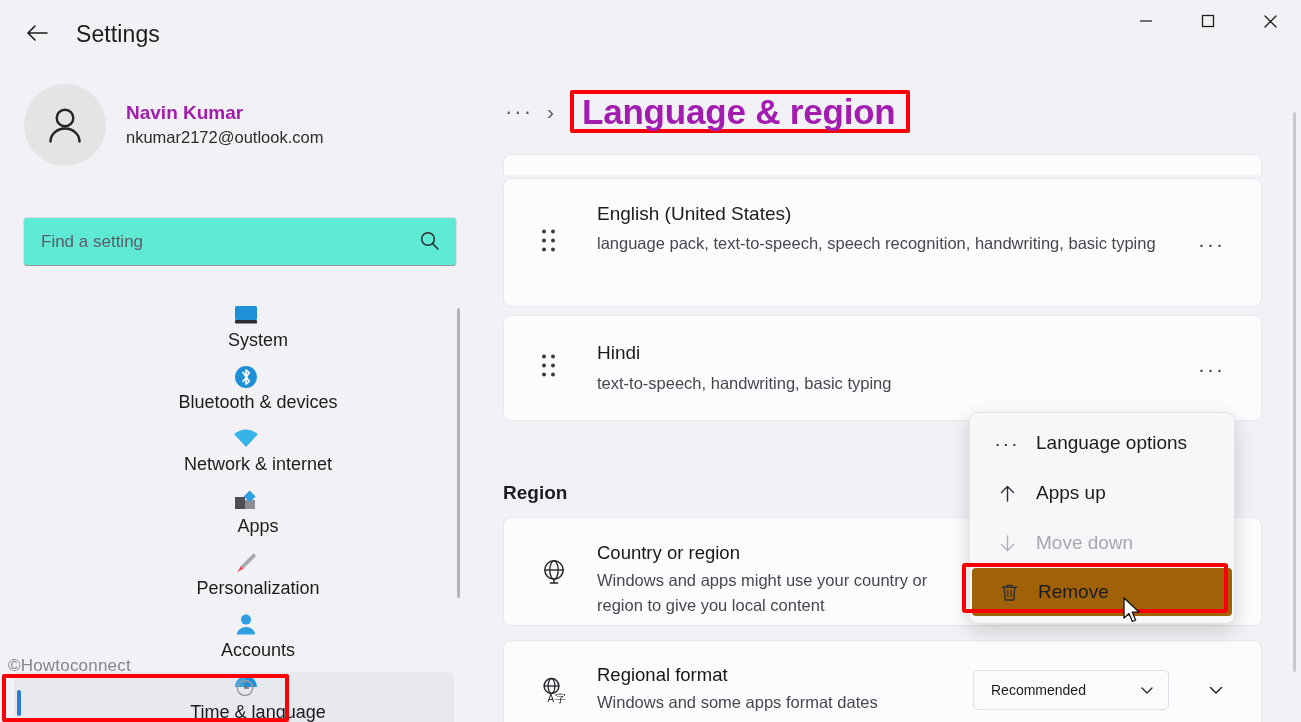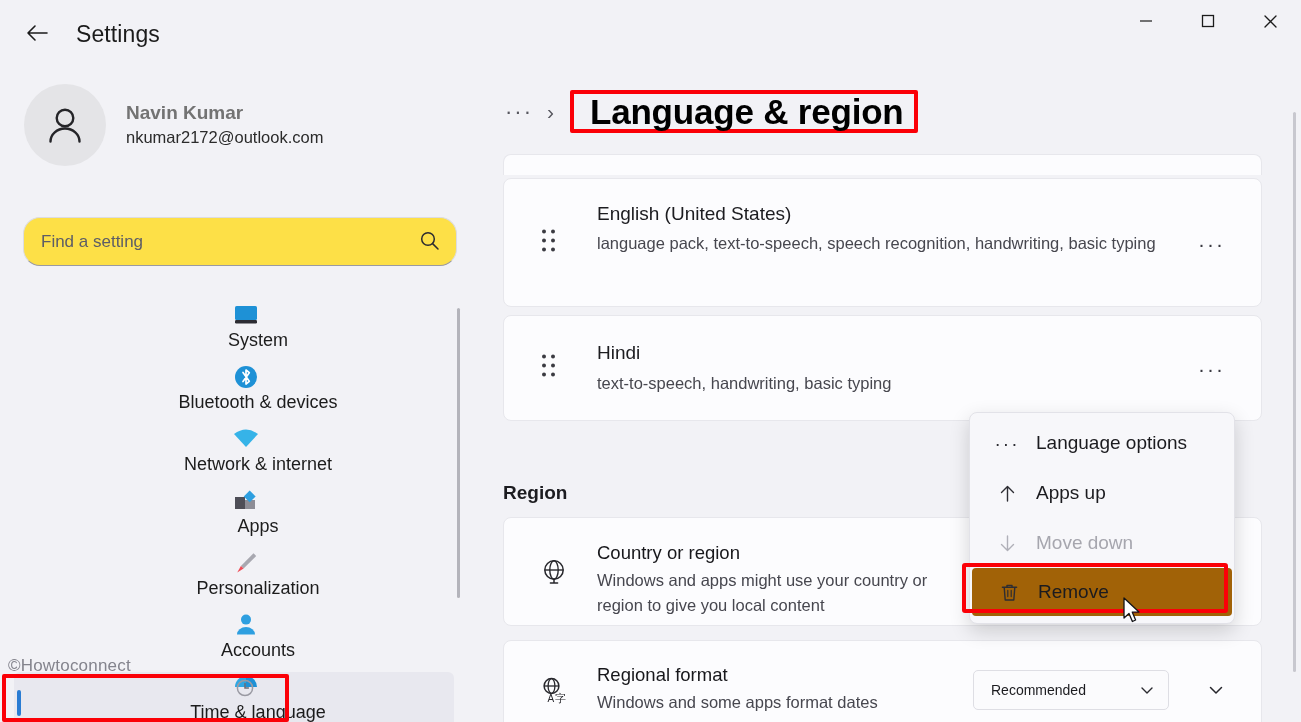--- a/index.html
+++ b/index.html
@@ -87,40 +87,40 @@
     height: 82px;
     border-radius: 50%;
     background: #e4e4e7;
     display: flex;
     align-items: center;
     justify-content: center;
   }
   .acct-name {
     font-size: 19px;
     font-weight: bold;
-    color: #737373;
+    color: #a21caf;
     line-height: 1.25;
   }
   .acct-mail {
     font-size: 16.5px;
     color: #2b2b2b;
     line-height: 1.3;
     margin-top: 2px;
   }
 
   .searchbox {
     position: absolute;
     left: 23px;
     top: 155px;
     width: 432px;
     height: 47px;
-    background: #fde047;
+    background: #5eead4;
     border: 1px solid #dcdce2;
     border-bottom: 1.6px solid #9a9aa2;
-    border-radius: 17px;
+    border-radius: 4px;
     display: flex;
     align-items: center;
   }
   .search-placeholder {
     margin-left: 17px;
     font-size: 17px;
     color: #5d5d66;
   }
   .search-icon {
     position: absolute;
@@ -212,23 +212,23 @@
     letter-spacing: 2px;
     line-height: 1;
   }
   .crumb-sep {
     font-size: 21px;
     color: #57575f;
   }
   .page-title {
     font-size: 35px;
     font-weight: bold;
-    color: #000000;
+    color: #a21caf;
     line-height: 1;
-    padding: 7px 10px 12px 16px;
+    padding: 7px 10px 12px 8px;
     letter-spacing: -0.2px;
   }
   .title-annot {
     border: 4px solid #fb0007;
     border-radius: 2px;
     margin-left: 2px;
   }
 
   .card {
     position: absolute;

